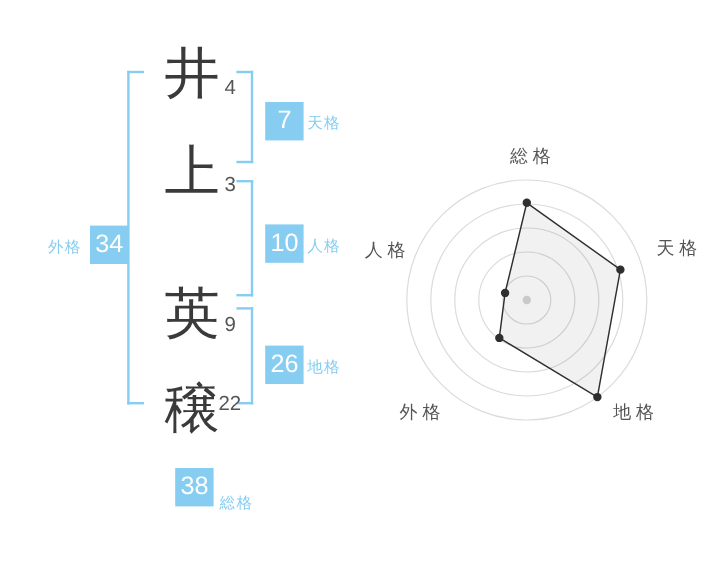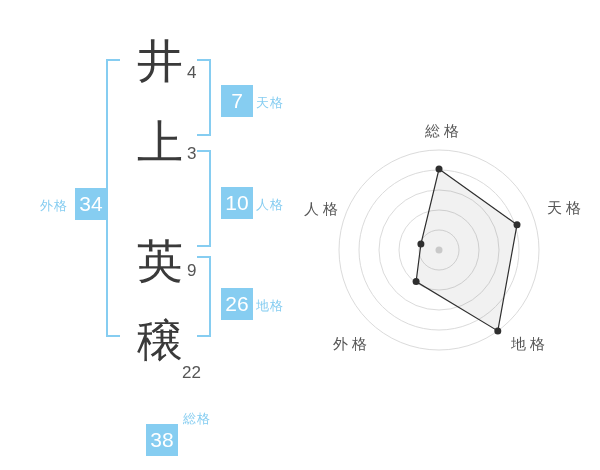--- a/index.html
+++ b/index.html
@@ -12,32 +12,32 @@
   
   .kanji {
     position:absolute; left:132px; width:56px; text-align:center;
     font-size:46px; line-height:1; color:var(--kanji); font-weight:500;
   }
   .k1{top:38px} .k2{top:119px} .k3{top:238px} .k4{top:317px}
   .strokes {
     position:absolute; font-size:17px; color:var(--num); line-height:1;
   }
   .s1{left:187px; top:64px} .s2{left:187px; top:145px}
-  .s3{left:187px; top:262px} .s4{left:182px; top:364px}
+  .s3{left:187px; top:262px} .s4{left:182px; top:328px}
   .bracket { position:absolute; border:2px solid var(--accent); }
   .br-outer { left:106px; top:59px; width:14px; height:278px; border-right:none; }
   .br-right { left:197px; width:14px; border-left:none; }
   .br-ten{top:59px; height:77px} .br-jin{top:150px; height:97px} .br-chi{top:256px; height:81px}
   .badge {
     position:absolute; width:32px; height:32px; background:var(--accent);
     color:#fff; font-size:21px; line-height:32px; text-align:center;
   }
   .b-ten{left:221px; top:85px} .b-jin{left:221px; top:187px}
   .b-chi{left:221px; top:288px} .b-gai{left:75px; top:188px}
-  .b-sou{left:146px; top:424px}
+  .b-sou{left:146px; top:390px}
   .blabel {
     position:absolute; font-size:13px; color:var(--accent);
     letter-spacing:1px; line-height:1;
   }
   .l-ten{left:256px; top:96px} .l-jin{left:256px; top:198px}
   .l-chi{left:256px; top:299px} .l-gai{left:40px; top:199px}
   .l-sou{left:183px; top:412px}
   
   #radar-svg { position:absolute; left:300px; top:100px; width:300px; height:270px; }
   .rlabel {

